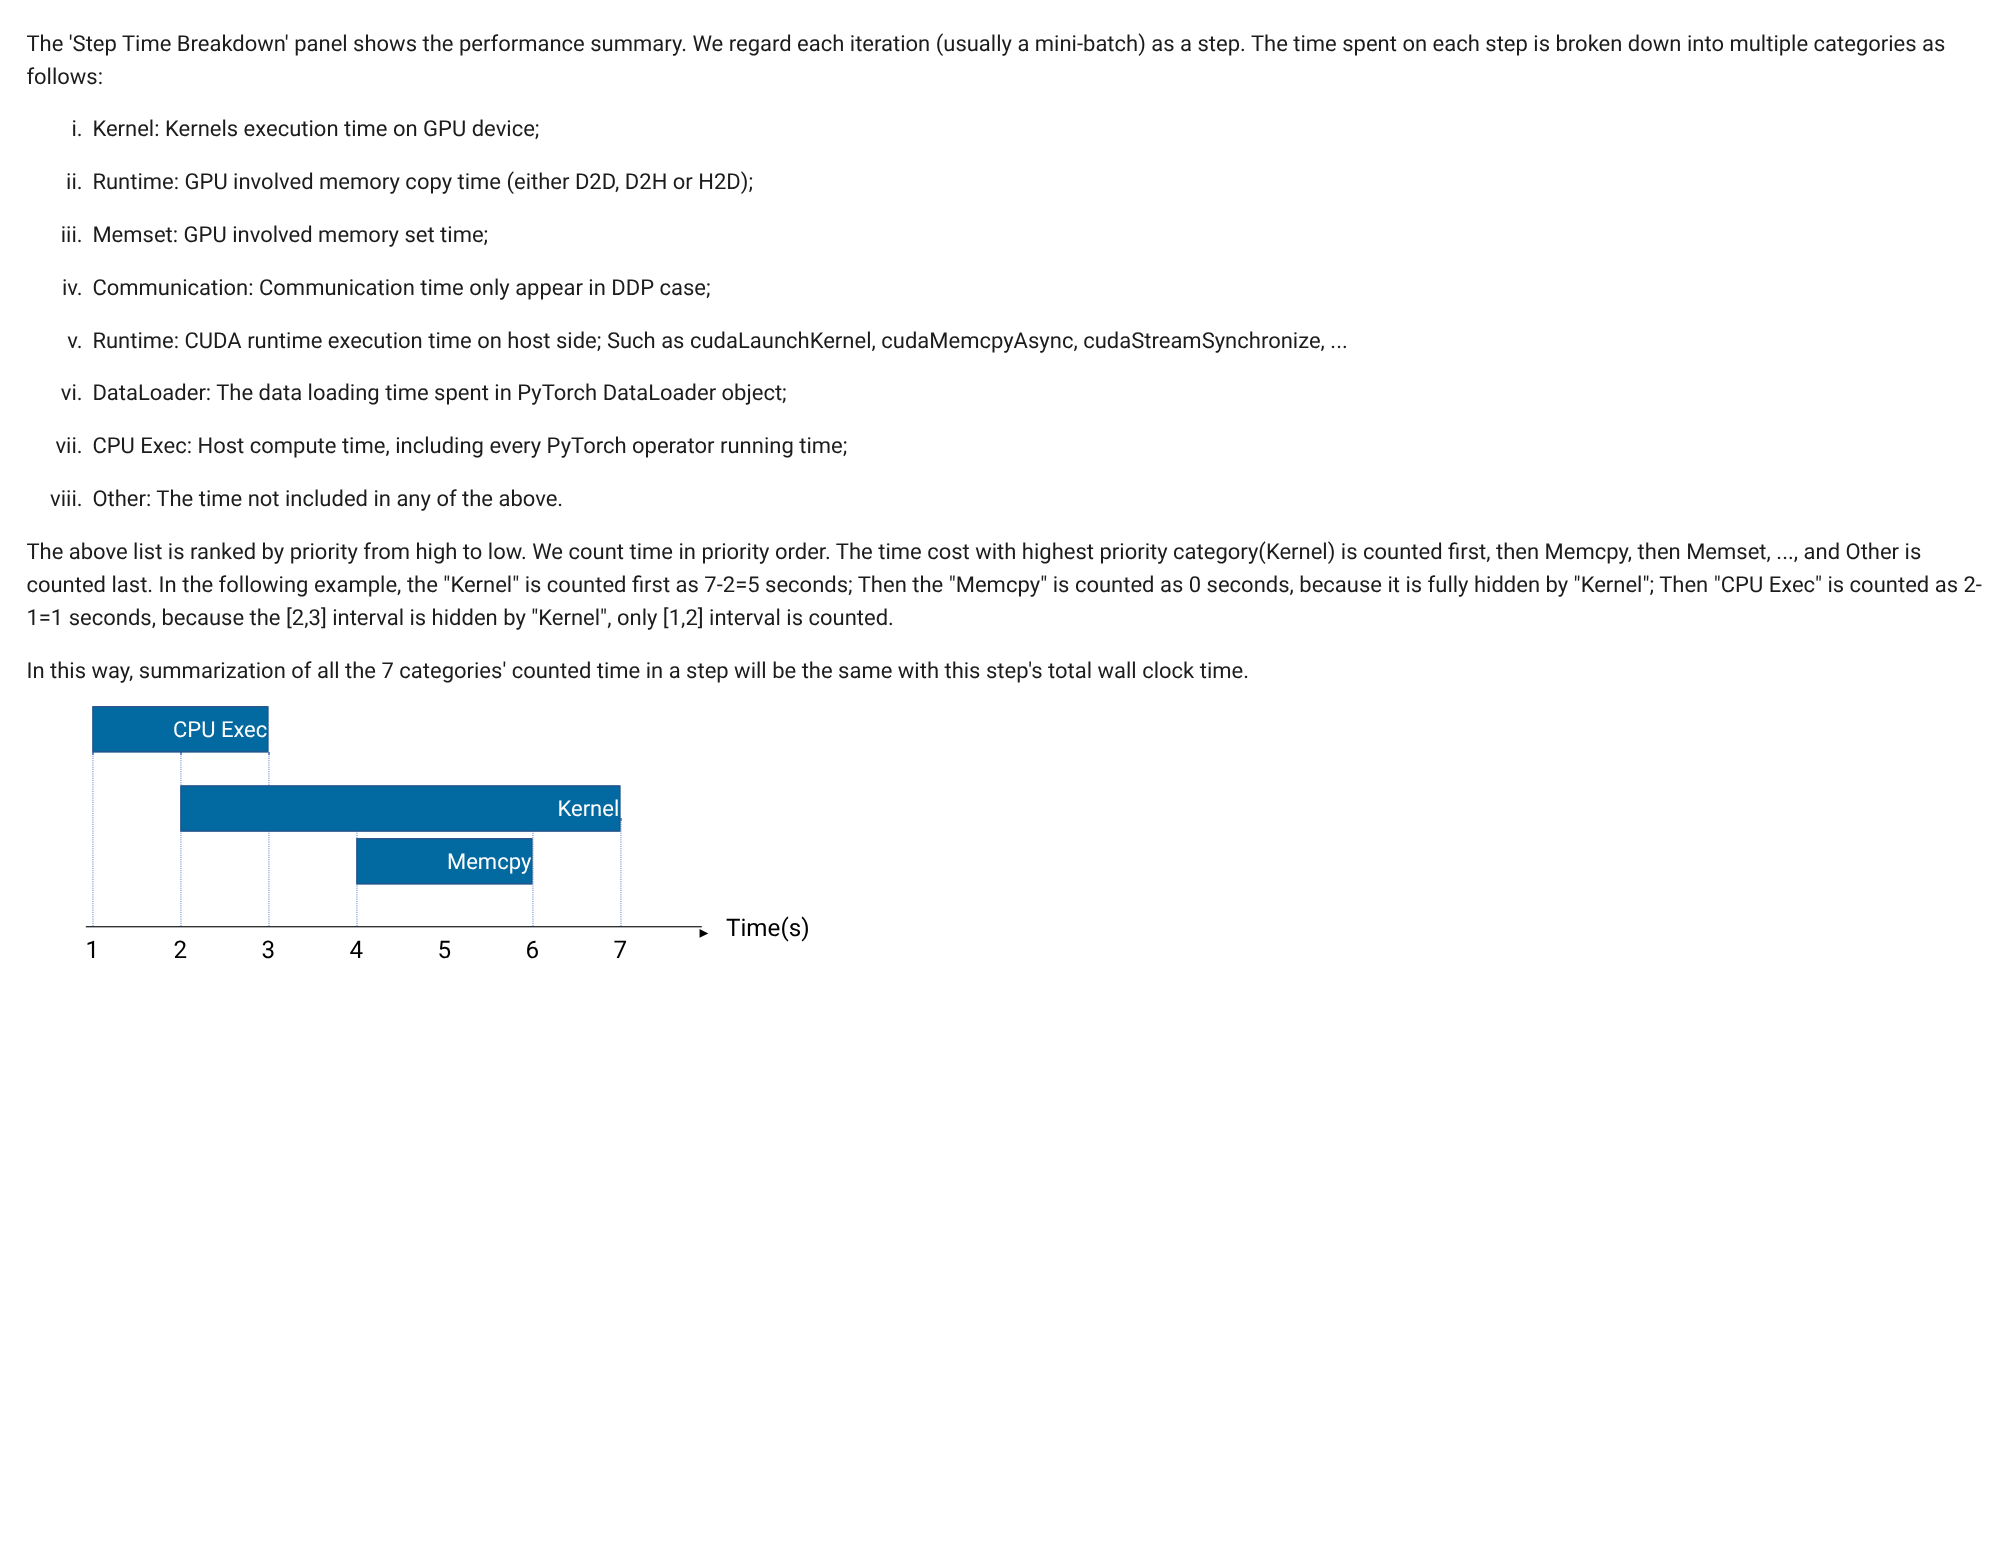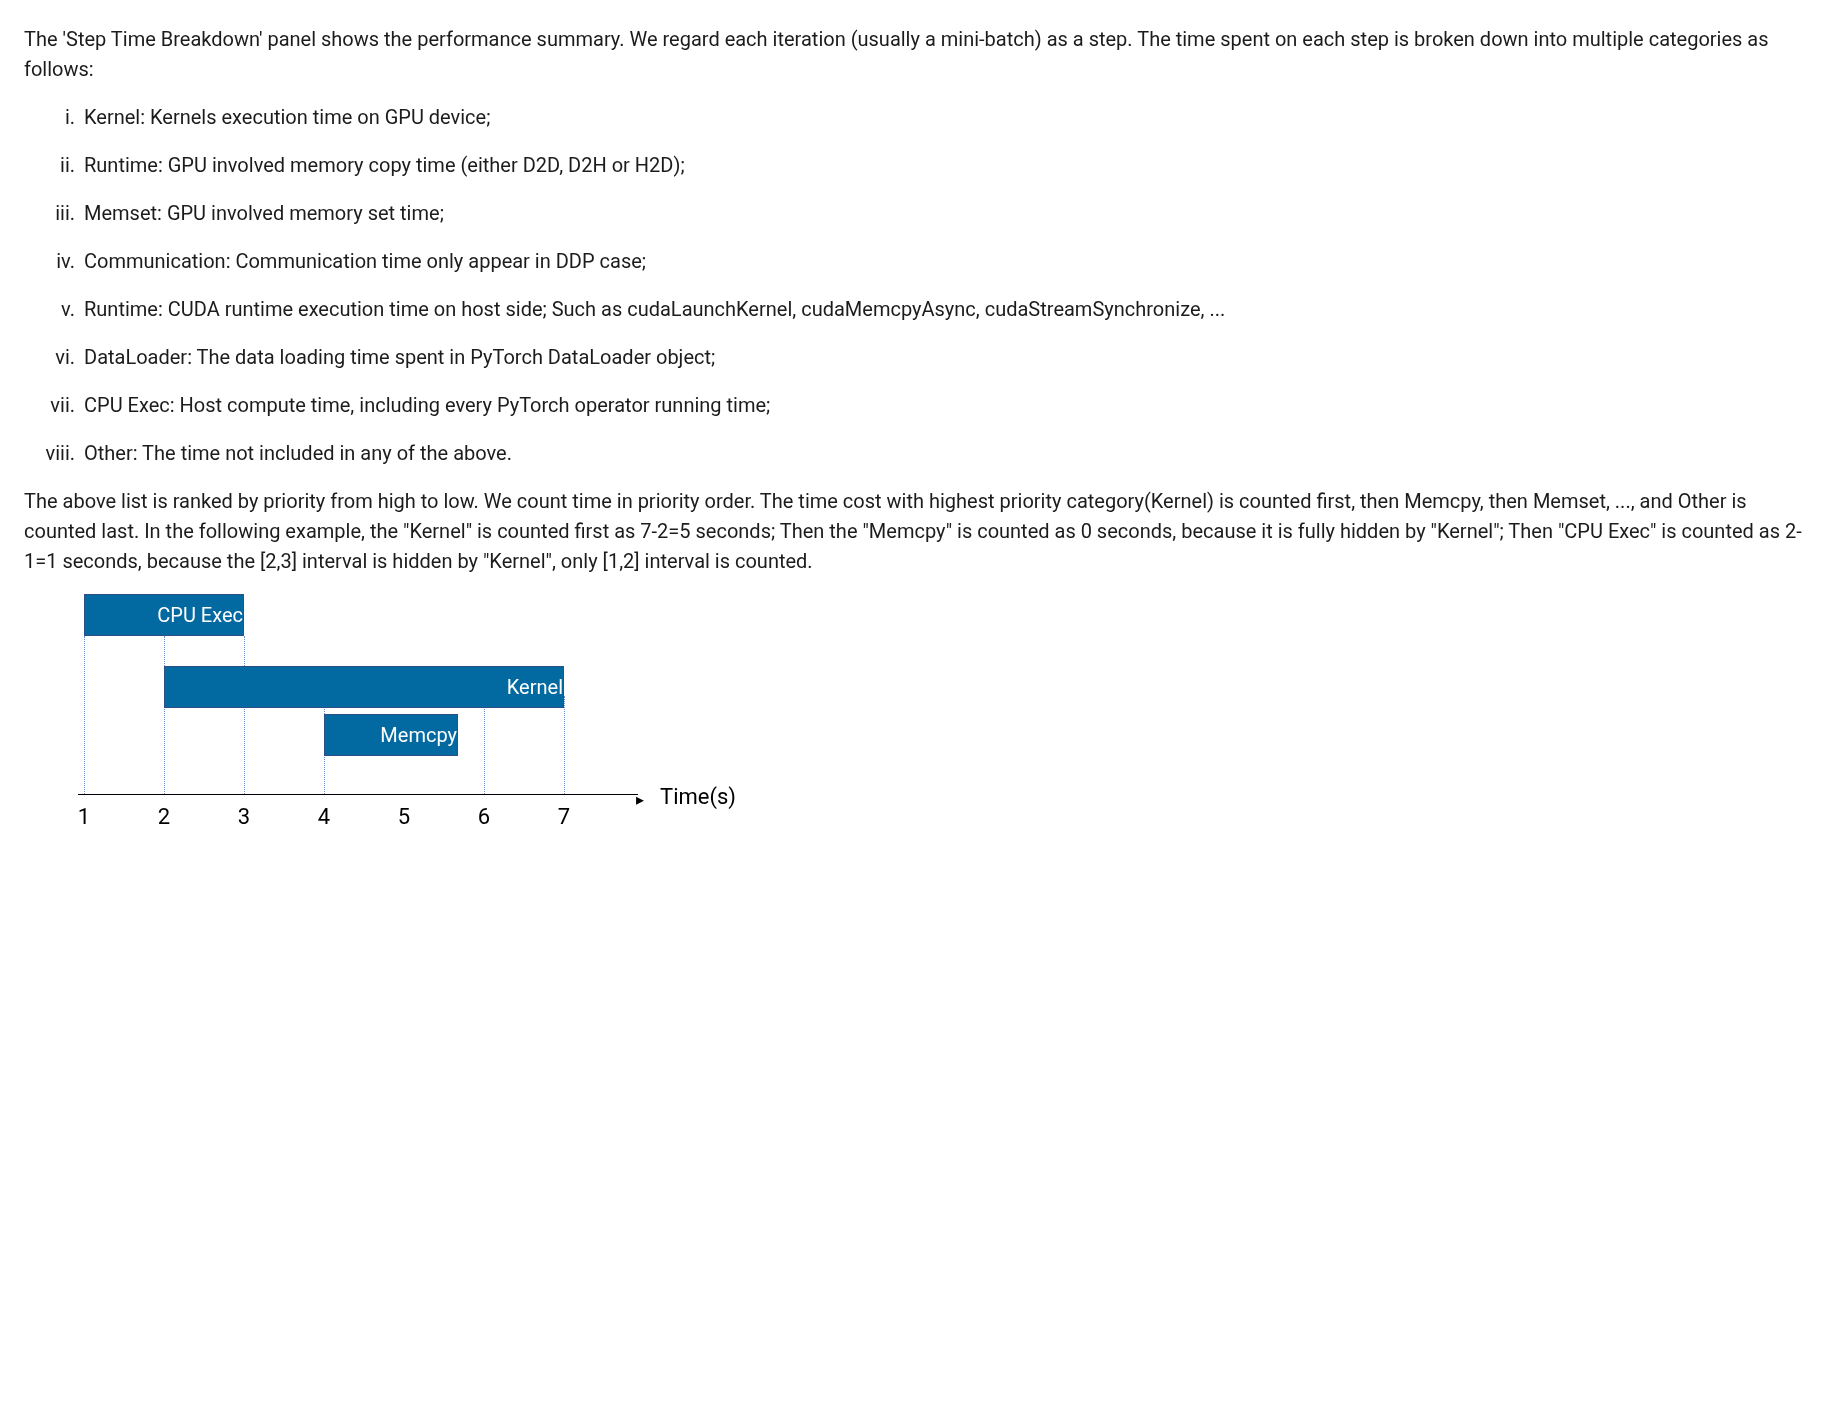--- a/index.html
+++ b/index.html
@@ -92,37 +92,38 @@
   <li>Communication: Communication time only appear in DDP case;</li>
   <li>Runtime: CUDA runtime execution time on host side; Such as cudaLaunchKernel, cudaMemcpyAsync, cudaStreamSynchronize, ...</li>
   <li>DataLoader: The data loading time spent in PyTorch DataLoader object;</li>
   <li>CPU Exec: Host compute time, including every PyTorch operator running time;</li>
   <li>Other: The time not included in any of the above.</li>
 </ol>
 
 
 <p>The above list is ranked by priority from high to low. We count time in priority order. The time cost with highest priority category(Kernel) is counted first, then Memcpy, then Memset, ..., and Other is counted last. In the following example, the "Kernel" is counted first as 7-2=5 seconds; Then the "Memcpy" is counted as 0 seconds, because it is fully hidden by "Kernel"; Then "CPU Exec" is counted as 2-1=1 seconds, because the [2,3] interval is hidden by "Kernel", only [1,2] interval is counted.</p>
 
+<p>In this way, summarization of all the 7 categories' counted time in a step will be the same with this step's total wall clock time.</p>
 
 <div class="chart-wrap">
 
   <div class="dash" style="left:60px;  top:42px; height:158px;"></div>
   <div class="dash" style="left:140px; top:42px; height:158px;"></div>
   <div class="dash" style="left:220px; top:42px; height:158px;"></div>
   <div class="dash" style="left:300px; top:102px;height:98px;"></div>
   <div class="dash" style="left:460px; top:102px;height:98px;"></div>
   <div class="dash" style="left:540px; top:102px;height:98px;"></div>
 
   <div class="bar" style="left:60px; top:0px;   width:160px;">
     <span>CPU Exec</span>
   </div>
   <div class="bar" style="left:140px; top:72px; width:400px;">
     <span>Kernel</span>
   </div>
-  <div class="bar" style="left:300px; top:120px; width:134px;">
+  <div class="bar" style="left:300px; top:120px; width:160px;">
     <span>Memcpy</span>
   </div>
 
   <div class="axis-line"></div>
   <div class="arrowhead">▸</div>
   <span class="axis-label">Time(s)</span>
 
   <span class="tick" style="left:60px;">1</span>
   <span class="tick" style="left:140px;">2</span>
   <span class="tick" style="left:220px;">3</span>

